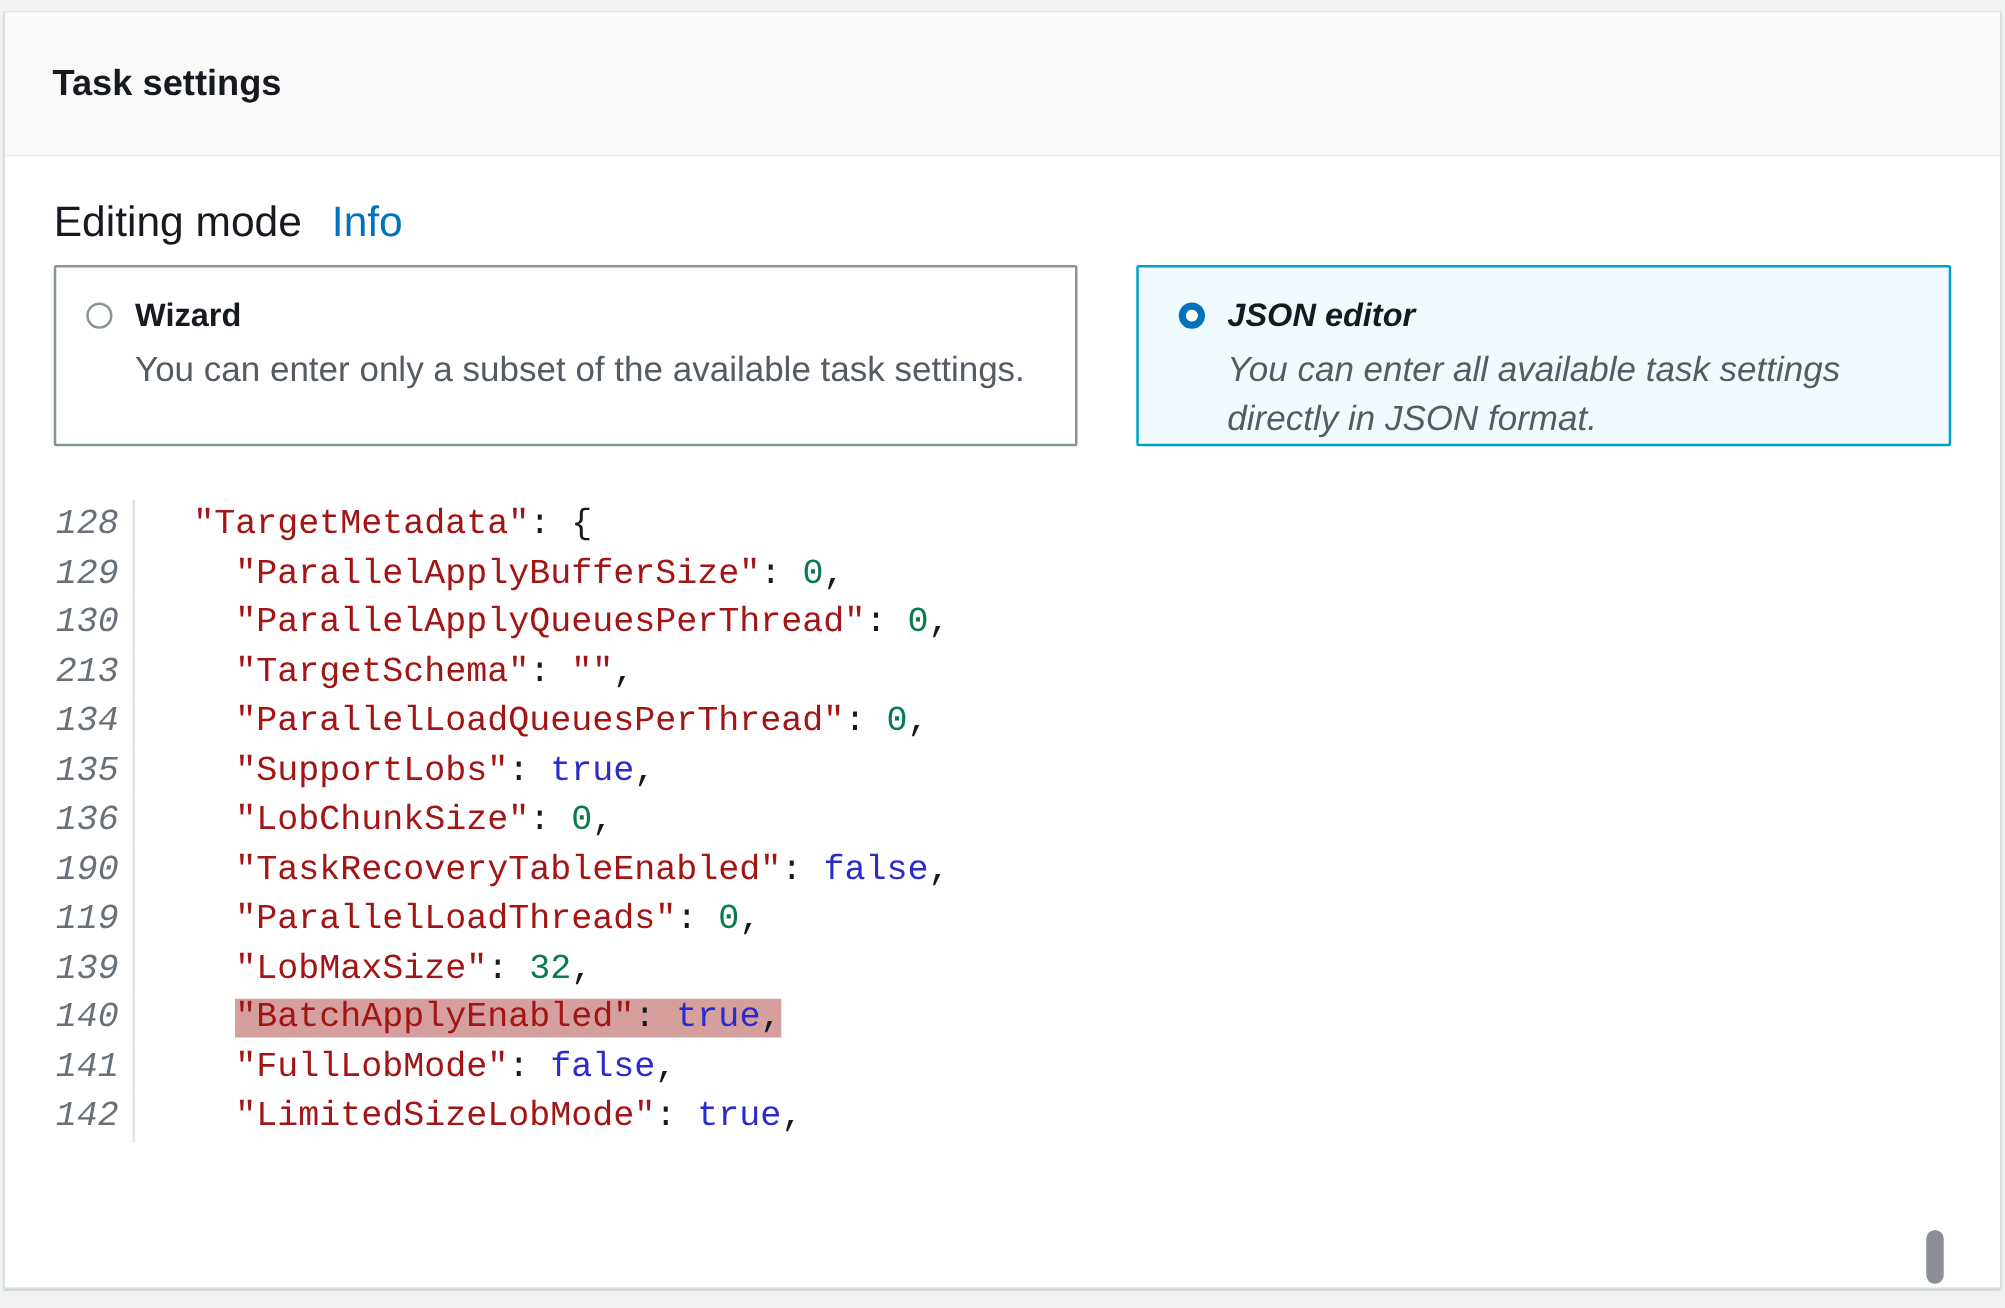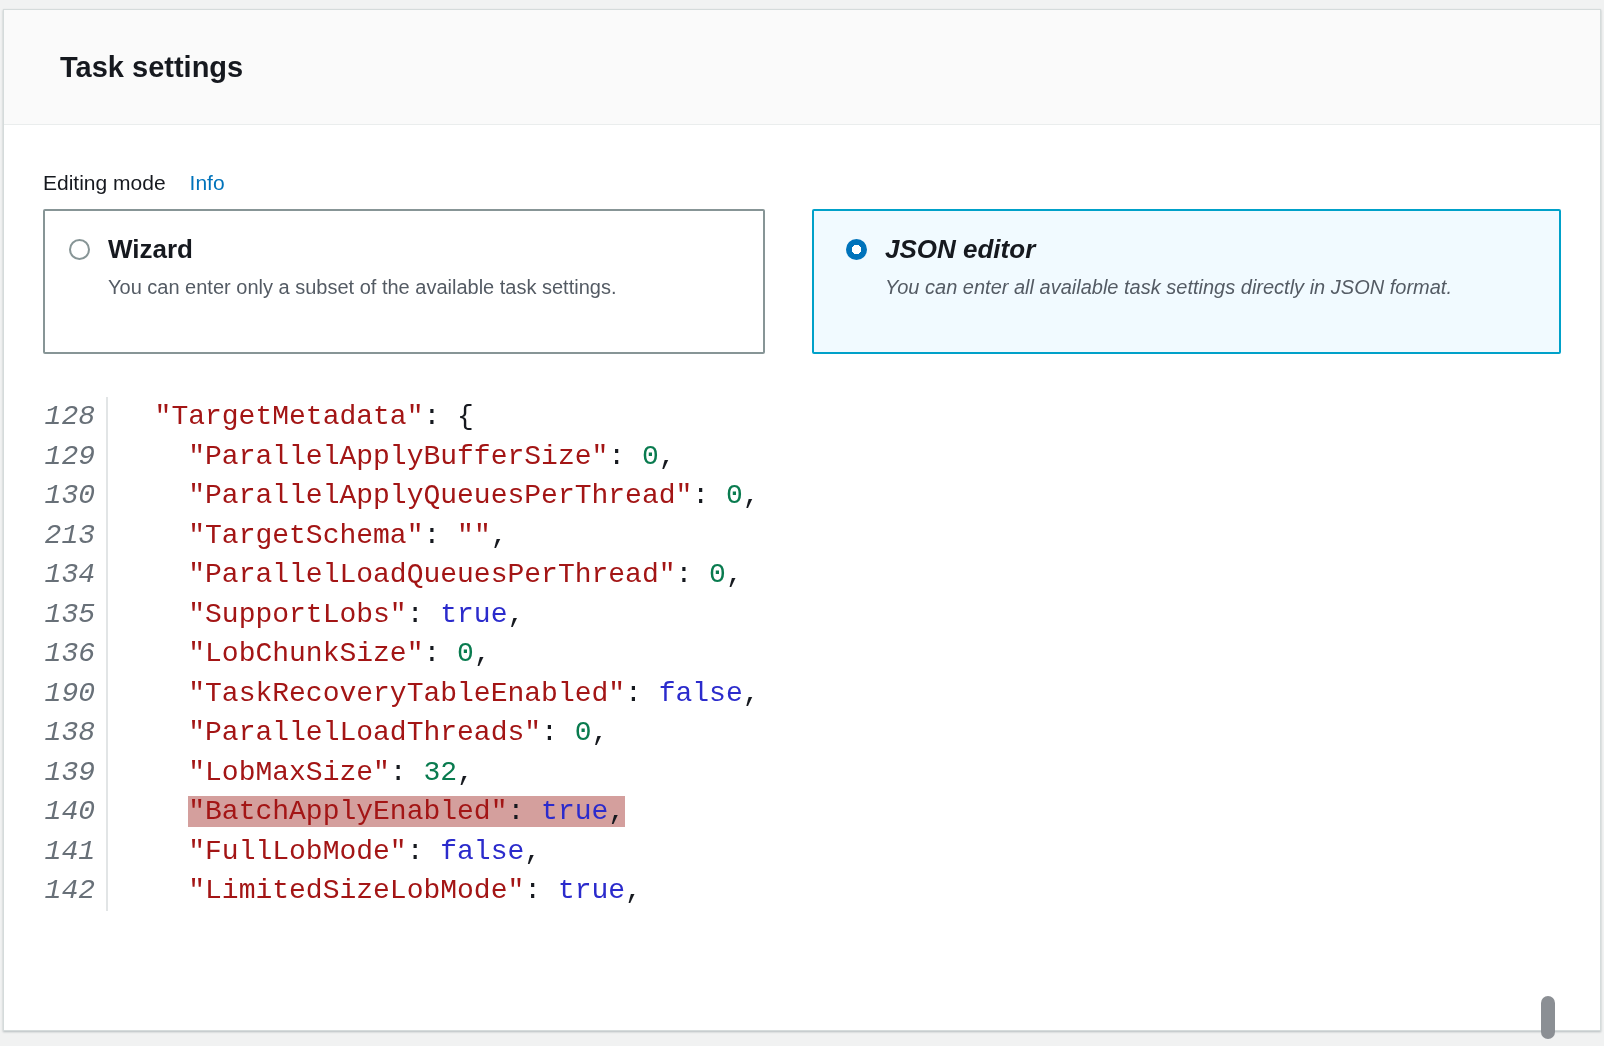--- a/index.html
+++ b/index.html
@@ -18,35 +18,35 @@
     background: #ffffff;
     border: 1px solid #d5dbdb;
     box-shadow: 0 1px 2px 0 rgba(0,28,36,0.25);
   }
   .card-header {
     height: 115px;
     background: #fafafa;
     border-bottom: 1px solid #eaeded;
     display: flex;
     align-items: center;
-    padding-left: 56px;
+    padding-left: 38px;
   }
   .card-header h2 {
     margin: 0;
     font-size: 29px;
     font-weight: 700;
     color: #16191f;
   }
   .card-body { position: relative; }
   .editing-mode-row {
-    margin: 46px 0 0 39px;
+    margin: 34px 0 0 39px;
     display: flex;
     align-items: baseline;
     gap: 24px;
-    font-size: 21px;
+    font-size: 34px;
   }
   .info-link {
     color: var(--link, #0073bb);
     font-weight: 400;
     text-decoration: none;
     cursor: pointer;
   }
   .options-row {
     margin: 14px 39px 0 39px;
     display: flex;
@@ -79,21 +79,21 @@
     border: 2px solid #879596;
     background: #ffffff;
     flex: 0 0 auto;
   }
   .option.selected .radio {
     border: none;
     background: radial-gradient(circle, #ffffff 0 4.5px, var(--radio, #0073bb) 5px);
   }
   .option-desc {
     margin: 9px 0 0 39px;
-    font-size: 20px;
+    font-size: 28px;
     color: #545b64;
     line-height: 1.38;
   }
   .option-wizard .option-desc { white-space: nowrap; }
   .option-json .option-desc { max-width: 600px; }
   .editor {
     margin-top: 43px;
     font-family: "Liberation Mono", monospace;
     font-size: 28px;
     cursor: text;
@@ -167,21 +167,21 @@
     <div class="editor">
       <div id="code-lines">
           <div class="code-row"><div class="gutter">128</div><pre class="code-pre">  <span class="tok-k">"TargetMetadata"</span><span class="tok-p">: </span><span class="tok-p">{</span></pre></div>
           <div class="code-row"><div class="gutter">129</div><pre class="code-pre">    <span class="tok-k">"ParallelApplyBufferSize"</span><span class="tok-p">: </span><span class="tok-n">0</span><span class="tok-p">,</span></pre></div>
           <div class="code-row"><div class="gutter">130</div><pre class="code-pre">    <span class="tok-k">"ParallelApplyQueuesPerThread"</span><span class="tok-p">: </span><span class="tok-n">0</span><span class="tok-p">,</span></pre></div>
           <div class="code-row"><div class="gutter">213</div><pre class="code-pre">    <span class="tok-k">"TargetSchema"</span><span class="tok-p">: </span><span class="tok-s">""</span><span class="tok-p">,</span></pre></div>
           <div class="code-row"><div class="gutter">134</div><pre class="code-pre">    <span class="tok-k">"ParallelLoadQueuesPerThread"</span><span class="tok-p">: </span><span class="tok-n">0</span><span class="tok-p">,</span></pre></div>
           <div class="code-row"><div class="gutter">135</div><pre class="code-pre">    <span class="tok-k">"SupportLobs"</span><span class="tok-p">: </span><span class="tok-b">true</span><span class="tok-p">,</span></pre></div>
           <div class="code-row"><div class="gutter">136</div><pre class="code-pre">    <span class="tok-k">"LobChunkSize"</span><span class="tok-p">: </span><span class="tok-n">0</span><span class="tok-p">,</span></pre></div>
           <div class="code-row"><div class="gutter">190</div><pre class="code-pre">    <span class="tok-k">"TaskRecoveryTableEnabled"</span><span class="tok-p">: </span><span class="tok-b">false</span><span class="tok-p">,</span></pre></div>
-          <div class="code-row"><div class="gutter">138</div><pre class="code-pre">    <span class="tok-k">"ParallelLoadThreads"</span><span class="tok-p">: </span><span class="tok-n">0</span><span class="tok-p">,</span></pre></div>
+          <div class="code-row"><div class="gutter">119</div><pre class="code-pre">    <span class="tok-k">"ParallelLoadThreads"</span><span class="tok-p">: </span><span class="tok-n">0</span><span class="tok-p">,</span></pre></div>
           <div class="code-row"><div class="gutter">139</div><pre class="code-pre">    <span class="tok-k">"LobMaxSize"</span><span class="tok-p">: </span><span class="tok-n">32</span><span class="tok-p">,</span></pre></div>
           <div class="code-row"><div class="gutter">140</div><pre class="code-pre">    <span class="hl"><span class="tok-k">"BatchApplyEnabled"</span><span class="tok-p">: </span><span class="tok-b">true</span><span class="tok-p">,</span></span></pre></div>
           <div class="code-row"><div class="gutter">141</div><pre class="code-pre">    <span class="tok-k">"FullLobMode"</span><span class="tok-p">: </span><span class="tok-b">false</span><span class="tok-p">,</span></pre></div>
           <div class="code-row"><div class="gutter">142</div><pre class="code-pre">    <span class="tok-k">"LimitedSizeLobMode"</span><span class="tok-p">: </span><span class="tok-b">true</span><span class="tok-p">,</span></pre></div>
         </div>
     </div>
 
     <div class="scroll-thumb"></div>
   </div>
 </div>

